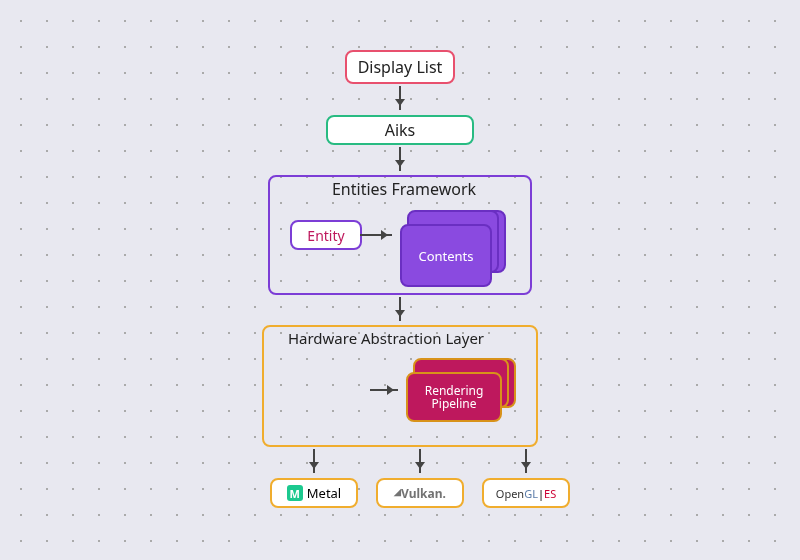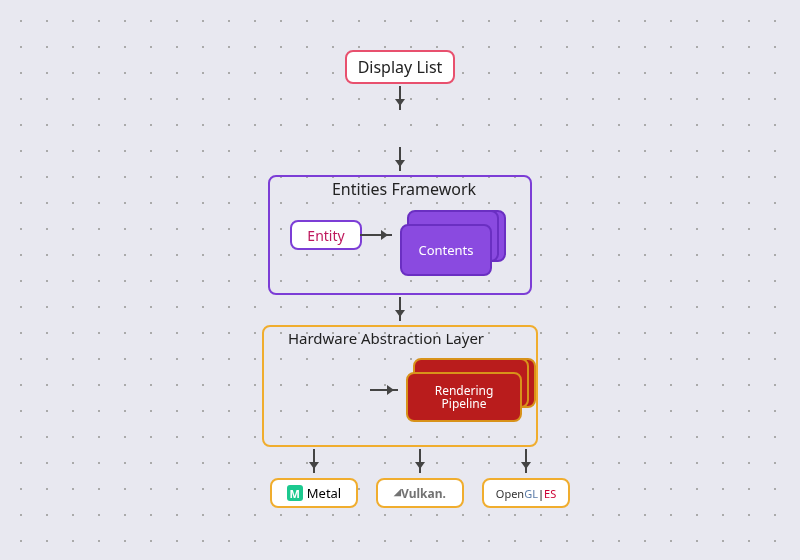--- a/index.html
+++ b/index.html
@@ -6,31 +6,31 @@
 body{width:800px;height:560px;background:#e8e8f0;font-family:system-ui,-apple-system,sans-serif;position:relative;overflow:hidden}
 .dots{position:absolute;inset:0;background-image:radial-gradient(circle,#aaa 1px,transparent 1px);background-size:26px 26px;background-position:8px 8px}
 .canvas{position:absolute;left:50%;top:0;transform:translateX(-50%);width:440px;height:560px}
 .node{position:absolute;border:2px solid;border-radius:8px;background:#fff;display:flex;align-items:center;justify-content:center;font-size:16px;padding:0 10px}
 .display-list{left:165px;top:50px;width:110px;height:34px;border-color:#e8506e;color:#222}
 .aiks{left:146px;top:115px;width:148px;height:30px;border-color:#28bb82;color:#222}
 .ef-box{left:88px;top:175px;width:264px;height:120px;border-color:#7c3dd6;background:transparent}
 .ef-title{position:absolute;left:92px;top:178px;width:264px;text-align:center;font-size:16px;color:#222}
 .entity{left:110px;top:220px;width:72px;height:30px;border-color:#7c3dd6;font-size:14px;color:#be185d}
 .stack{position:absolute}
-.card{position:absolute;border:2px solid;border-radius:8px;width:92px;height:52px}
+.card{position:absolute;border:2px solid;border-radius:8px;width:92px;height:63px}
 .contents-stack{left:220px;top:210px}
 .contents-stack .card{border-color:#6a2fc2;background:#8a4ae0}
 .contents-stack .c1{left:14px;top:0}
 .contents-stack .c2{left:7px;top:7}
 .contents-stack .c3{left:0;top:14px;display:flex;align-items:center;justify-content:center;color:#fff;font-size:13px}
 .hal-box{left:82px;top:325px;width:276px;height:122px;border-color:#f0ad2e;background:transparent}
 .hal-title{position:absolute;left:82px;top:328px;width:248px;text-align:center;font-size:15px;color:#222}
 .command{left:100px;top:375px;width:82px;height:30px;border-color:#f0ad2e;font-size:13px;color:#222}
 .pipeline-stack{left:226px;top:358px}
-.pipeline-stack .card{border-color:#d8921a;background:#b91c1c;width:116px;height:50px}
+.pipeline-stack .card{border-color:#d8921a;background:#be185d;width:96px;height:50px}
 .pipeline-stack .c1{left:14px;top:0}
 .pipeline-stack .c2{left:7px;top:7}
 .pipeline-stack .c3{left:0;top:14px;display:flex;flex-direction:column;align-items:center;justify-content:center;color:#fff;font-size:12px;line-height:1.1}
 .backend{position:absolute;top:478px;width:88px;height:30px;border:2px solid #f0ad2e;border-radius:8px;background:#fff;display:flex;align-items:center;justify-content:center;gap:4px;font-size:13px}
 .metal{left:90px}
 .vulkan{left:196px}
 .opengl{left:302px;font-size:11px}
 .arrow{position:absolute;width:2px;background:#444}
 .arrow::after{content:'';position:absolute;bottom:-1px;left:-4px;border:5px solid transparent;border-top:7px solid #444}
 .arrow-h{position:absolute;height:2px;background:#444}
@@ -47,20 +47,23 @@
 
 <div class="dots"></div>
 
 <div class="canvas">
 
   <div class="node display-list">
     <span>Display List</span>
   </div>
   <div class="arrow" style="left:219px;top:86px;height:24px"></div>
 
+  <div class="node aiks">
+    <span>Aiks</span>
+  </div>
   <div class="arrow" style="left:219px;top:147px;height:24px"></div>
 
   <div class="node ef-box"></div>
   <div class="ef-title">Entities Framework</div>
   <div class="node entity">
     <span>Entity</span>
   </div>
   <div class="arrow-h" style="left:180px;top:234px;width:32px"></div>
   <div class="stack contents-stack">
     <div class="card c1"></div>

